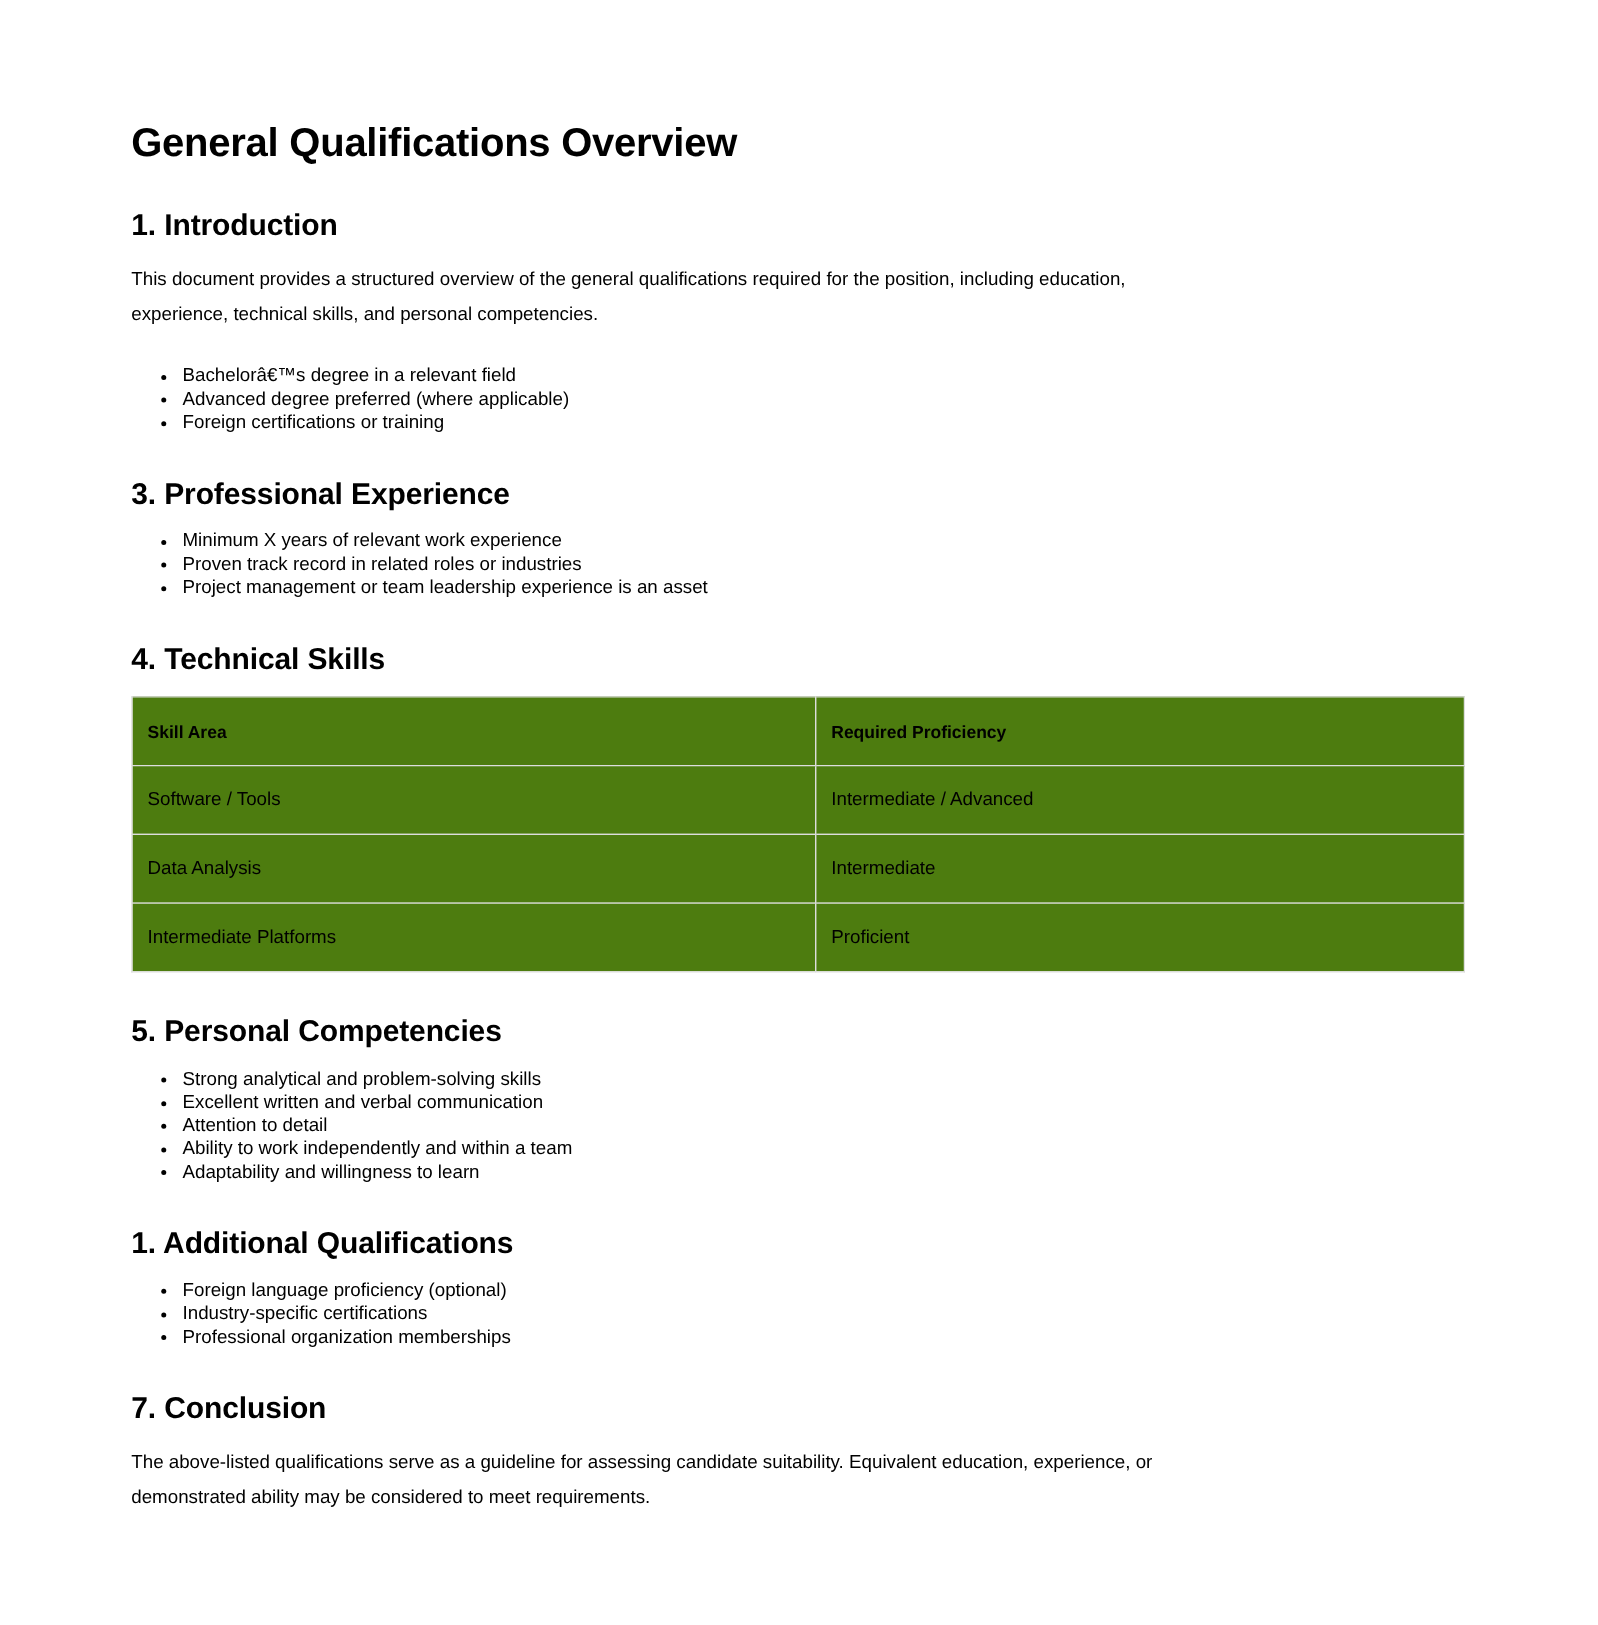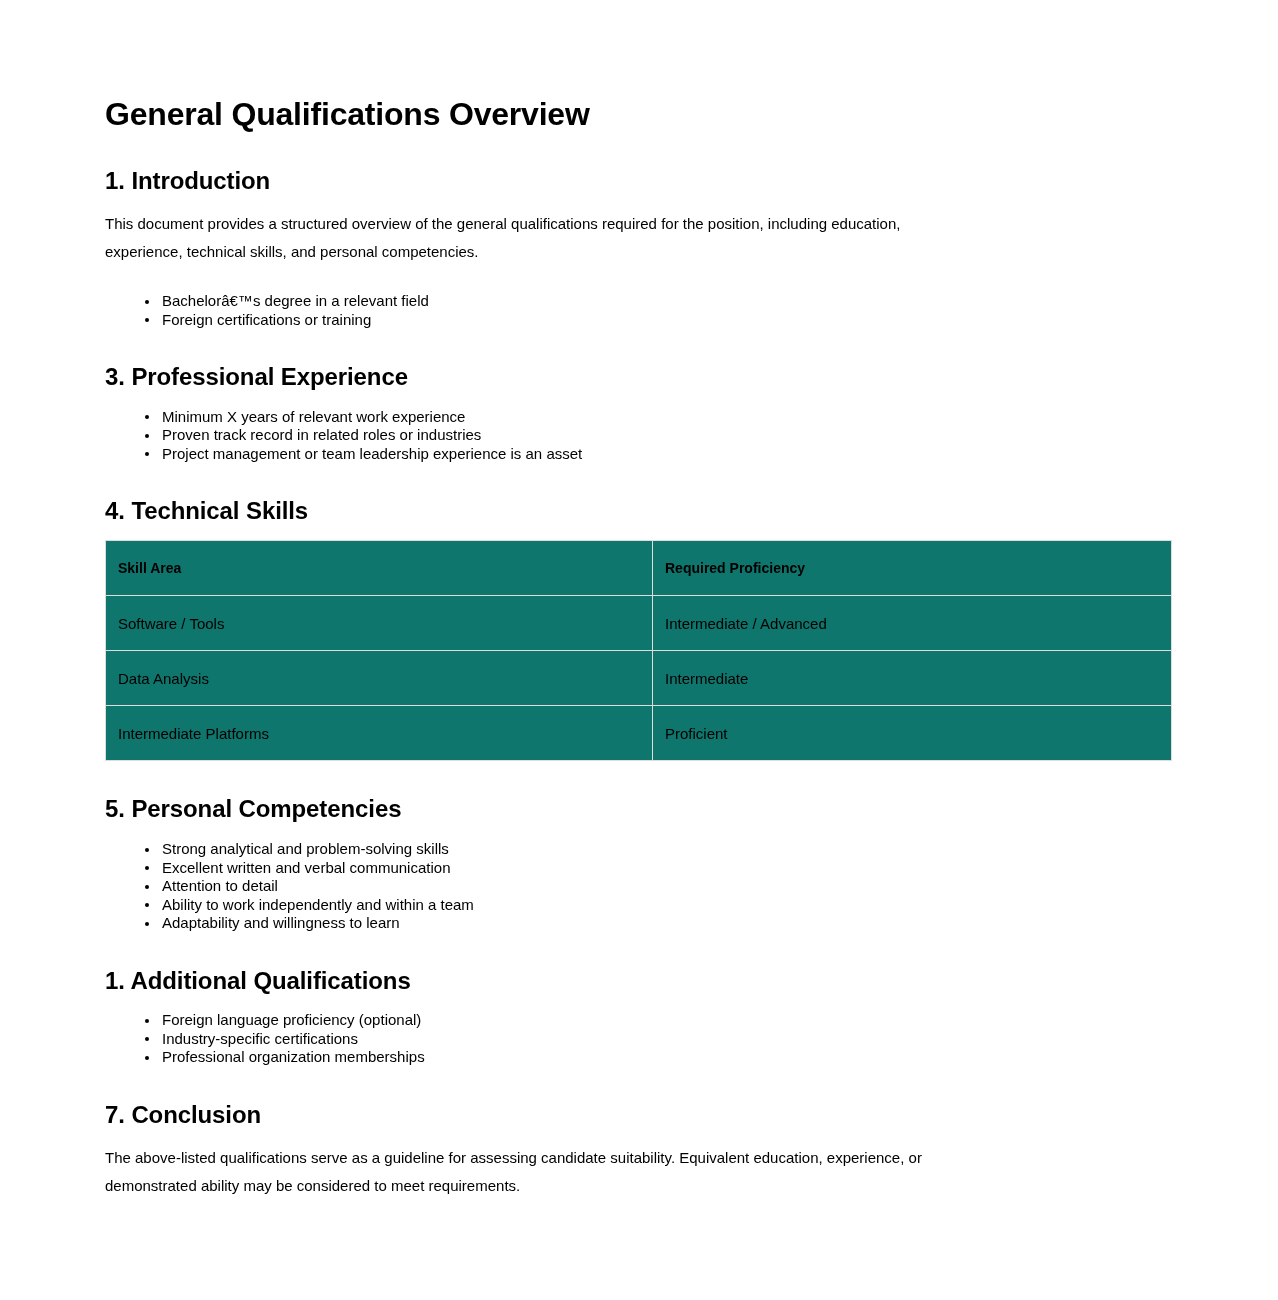--- a/index.html
+++ b/index.html
@@ -37,21 +37,21 @@
     margin-bottom: 34px;
   }
   .section-intro { margin-bottom: 26px; }
   p.body-text {
     font-size: 15px;
     line-height: 28px;
     margin: 0;
     max-width: 1065px;
   }
   ul.bullet-list {
-    margin: 16px;
+    margin: 0;
     padding: 0 0 0 22px;
     list-style: none;
   }
   ul.bullet-list li {
     font-size: 15px;
     line-height: 18.5px;
     position: relative;
     padding-left: 19px;
     margin: 0;
   }
@@ -72,21 +72,21 @@
     table-layout: fixed;
   }
   table.skills-table th,
   table.skills-table td {
     border: 1px solid #dddddd;
     text-align: left;
     font-size: 15px;
     padding: 10px 12px;
     height: 34px;
     vertical-align: middle;
-    background: #0f766e;
+    background: #4d7c0f;
   }
   table.skills-table th {
     font-weight: bold;
     font-size: 14px;
   }
   table.skills-table col.col-skill { width: 547px; }
   table.skills-table col.col-prof  { width: 519px; }
 </style>
 </head>
 <body>
@@ -96,20 +96,21 @@
   <h1 class="doc-title">General Qualifications Overview</h1>
 
   <div class="section section-intro">
     <h2 class="section-heading">1. Introduction</h2>
     <p class="body-text">This document provides a structured overview of the general qualifications required for the position, including education, experience, technical skills, and personal competencies.</p>
   </div>
 
   <div class="section">
     <ul class="bullet-list">
       <li>Bachelorâ€™s degree in a relevant field</li>
+      <li>Advanced degree preferred (where applicable)</li>
       <li>Foreign certifications or training</li>
     </ul>
   </div>
 
   <div class="section">
     <h2 class="section-heading">3. Professional Experience</h2>
     <ul class="bullet-list">
       <li>Minimum X years of relevant work experience</li>
       <li>Proven track record in related roles or industries</li>
       <li>Project management or team leadership experience is an asset</li>

